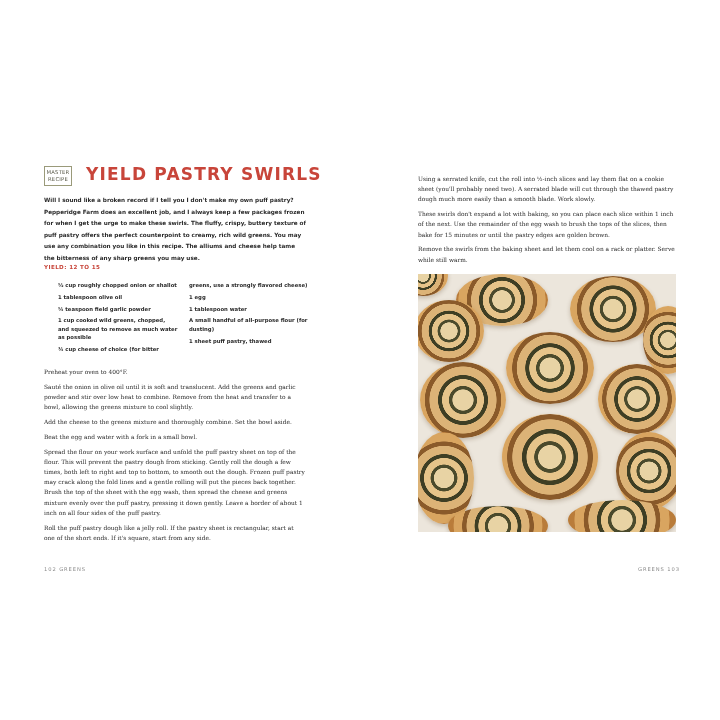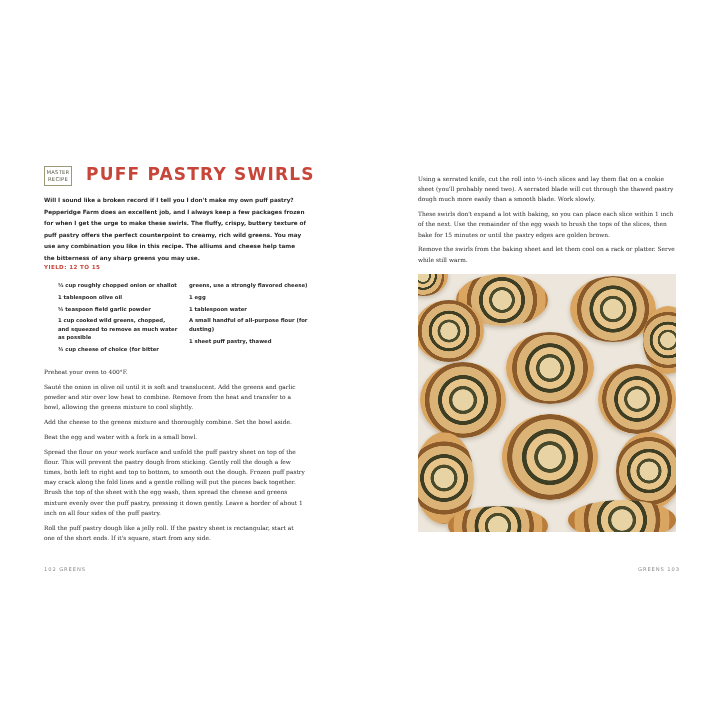--- a/index.html
+++ b/index.html
@@ -33,21 +33,21 @@
   .swirl { position:absolute; border-radius:50%; background: radial-gradient(circle at 50% 50%, #e8d3a4 0 18%, #4a4a2c 19% 24%, #e6c48a 25% 36%, #3e3e24 37% 43%, #dcb377 44% 58%, #8a5a2a 59% 66%, #d9a560 67% 82%, #b97c3a 83% 100%); box-shadow: 0 2px 4px rgba(80,50,20,0.25); }
 </style>
 </head>
 <body>
 
 <div class="page left">
   <div class="badge">
     <div>MASTER</div>
     <div>RECIPE</div>
   </div>
-  <div class="title">PUFF PASTRY SWIRLS</div>
+  <div class="title">YIELD PASTRY SWIRLS</div>
   <div class="intro">Will I sound like a broken record if I tell you I don't make my own puff pastry? Pepperidge Farm does an excellent job, and I always keep a few packages frozen for when I get the urge to make these swirls. The fluffy, crispy, buttery texture of puff pastry offers the perfect counterpoint to creamy, rich wild greens. You may use any combination you like in this recipe. The alliums and cheese help tame the bitterness of any sharp greens you may use.</div>
   <div class="yield">YIELD: 12 TO 15</div>
 
   <div class="ing c1">
     <div>½ cup roughly chopped onion or shallot</div>
     <div>1 tablespoon olive oil</div>
     <div>¼ teaspoon field garlic powder</div>
     <div>1 cup cooked wild greens, chopped, and squeezed to remove as much water as possible</div>
     <div>¾ cup cheese of choice (for bitter</div>
   </div>

